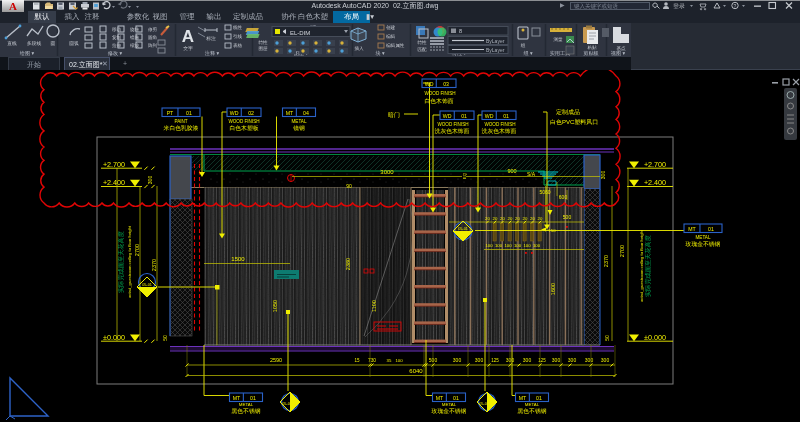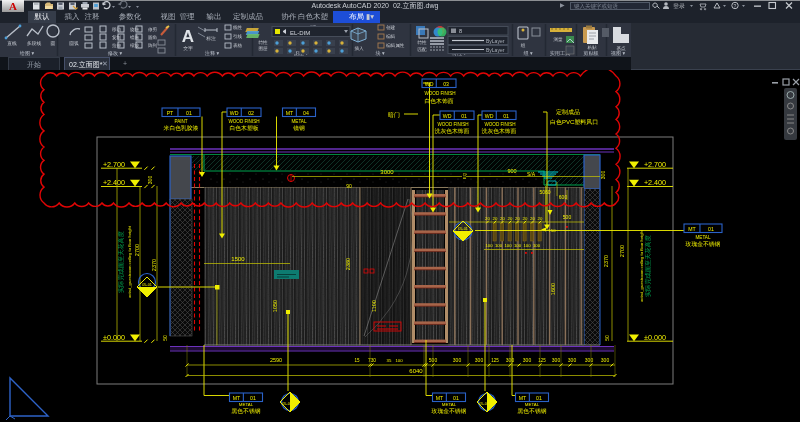--- a/index.html
+++ b/index.html
@@ -72,28 +72,28 @@
   </svg>
   <svg class="abs" style="left:750px;top:0" width="50" height="11">
     <rect x="4" y="5.5" width="7" height="1.3" fill="#c6cacf"></rect>
     <rect x="19" y="2.5" width="6.5" height="6" fill="none" stroke="#c6cacf" stroke-width="1.1"></rect>
     <path d="M36,2.5 l6,6 m0,-6 l-6,6" stroke="#c6cacf" stroke-width="1.2"></path>
   </svg>
 
   <div class="tab" style="left:28px;width:28px;background:#353c49;color:#e8eaee">默认</div>
   <div class="tab" style="left:60px;width:24px">插入</div>
   <div class="tab" style="left:80px;width:24px">注释</div>
-  <div class="tab" style="left:114px;width:32px">参数化</div>
-  <div class="tab" style="left:156px;width:24px">视图</div>
+  <div class="tab" style="left:122px;width:32px">参数化</div>
+  <div class="tab" style="left:148px;width:24px">视图</div>
   <div class="tab" style="left:175px;width:24px">管理</div>
   <div class="tab" style="left:202px;width:24px">输出</div>
   <div class="tab" style="left:229px;width:38px">定制成品</div>
   <div class="tab" style="left:277px;width:24px">协作</div>
   <div class="tab" style="left:296px;width:34px">白色木塑板</div>
-  <div class="tab" style="left:333px;width:47px;background:#1d4ed8;color:#fff">布局</div>
+  <div class="tab" style="left:333px;width:37px;background:#0369a1;color:#fff">布局</div>
   <div class="tab" style="left:362px;width:16px;color:#c8ccd2">▮▾</div>
 
   <svg class="abs" style="left:0;top:23px" width="631" height="34" viewBox="0 23 631 34">
       <line x1="57.5" y1="24" x2="57.5" y2="56" stroke="#232833" stroke-width="1.5"></line>
 <line x1="175.5" y1="24" x2="175.5" y2="56" stroke="#232833" stroke-width="1.5"></line>
 <line x1="252.5" y1="24" x2="252.5" y2="56" stroke="#232833" stroke-width="1.5"></line>
 <line x1="352.5" y1="24" x2="352.5" y2="56" stroke="#232833" stroke-width="1.5"></line>
 <line x1="410.5" y1="24" x2="410.5" y2="56" stroke="#232833" stroke-width="1.5"></line>
 <line x1="512.5" y1="24" x2="512.5" y2="56" stroke="#232833" stroke-width="1.5"></line>
 <line x1="545.5" y1="24" x2="545.5" y2="56" stroke="#232833" stroke-width="1.5"></line>

